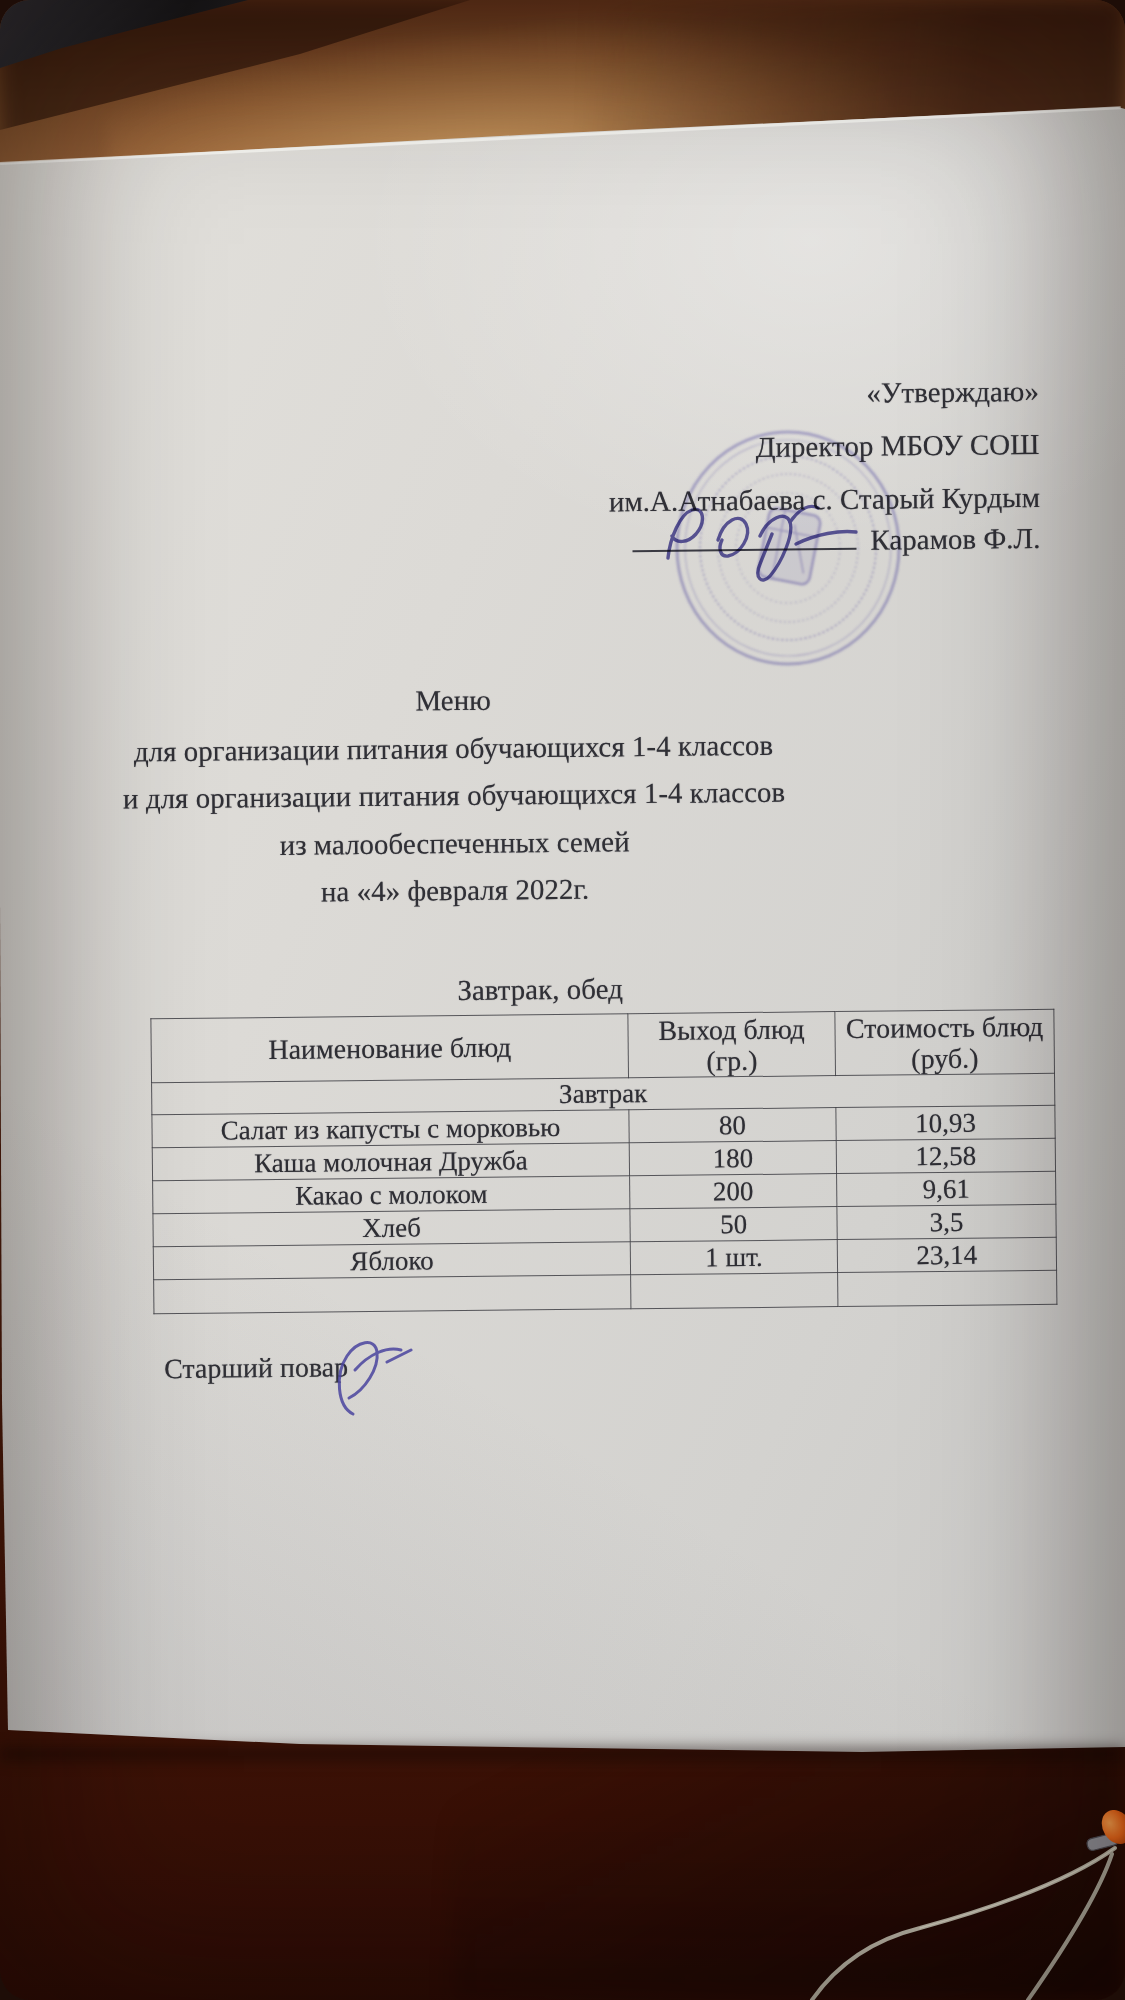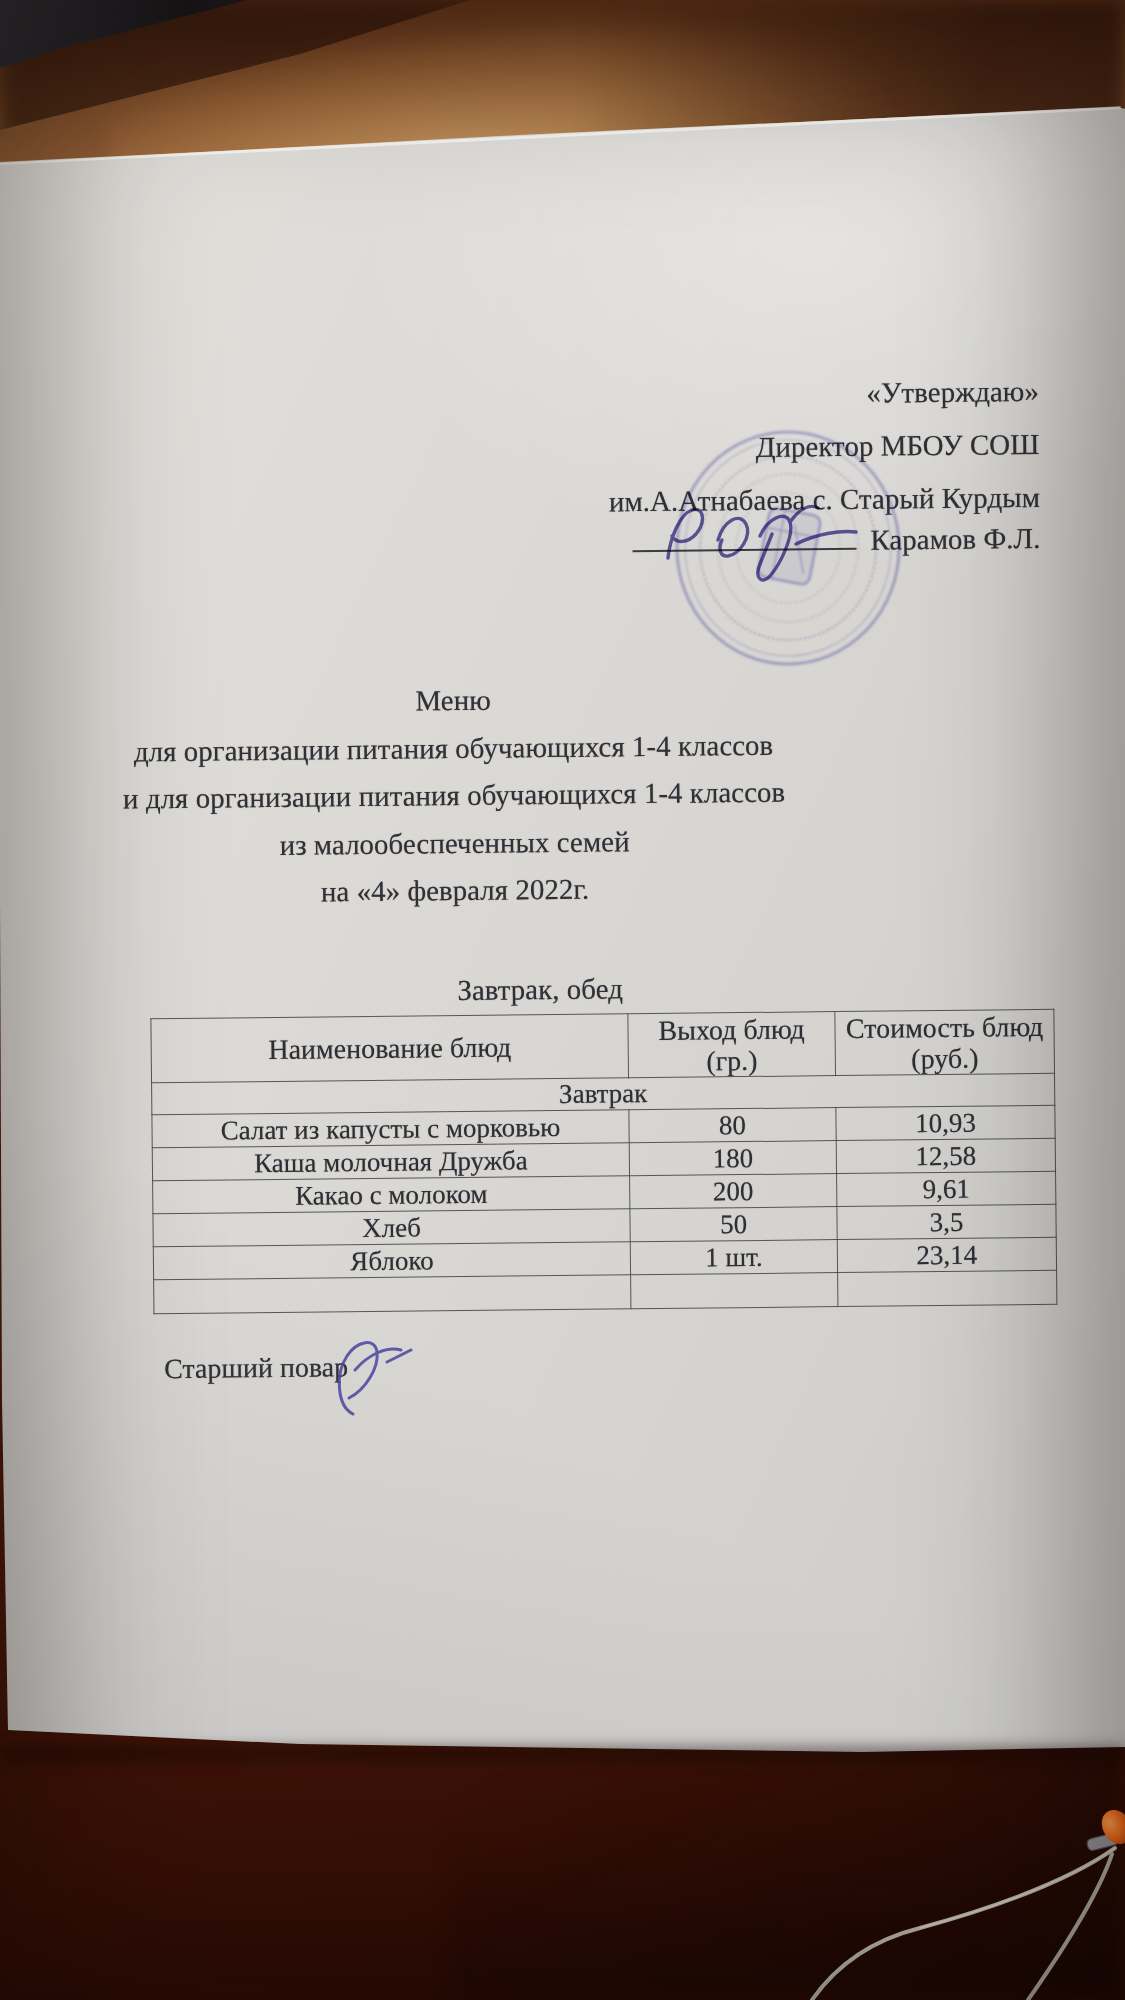--- a/index.html
+++ b/index.html
@@ -1,18 +1,19 @@
 <!DOCTYPE html>
 <html><head>
 <meta charset="utf-8">
 <style>
   html,body{margin:0;padding:0;background:#1e0d07;}
   .photo{
     position:relative;width:1125px;height:2000px;overflow:hidden;
     font-family:"Liberation Serif","DejaVu Serif",serif;
+    border-radius:30px;
   }
   
   .wood{
     position:absolute;inset:0;
     background:linear-gradient(178deg,
       #5f2e17 0%, #7c4c28 4.5%, #966239 8.5%, #8a5530 12%,
       #6e371c 17%, #572410 24%, #4e1d0d 58%, #471708 78%,
       #381006 90%, #2b0b05 100%);
   }
   .sheen{

